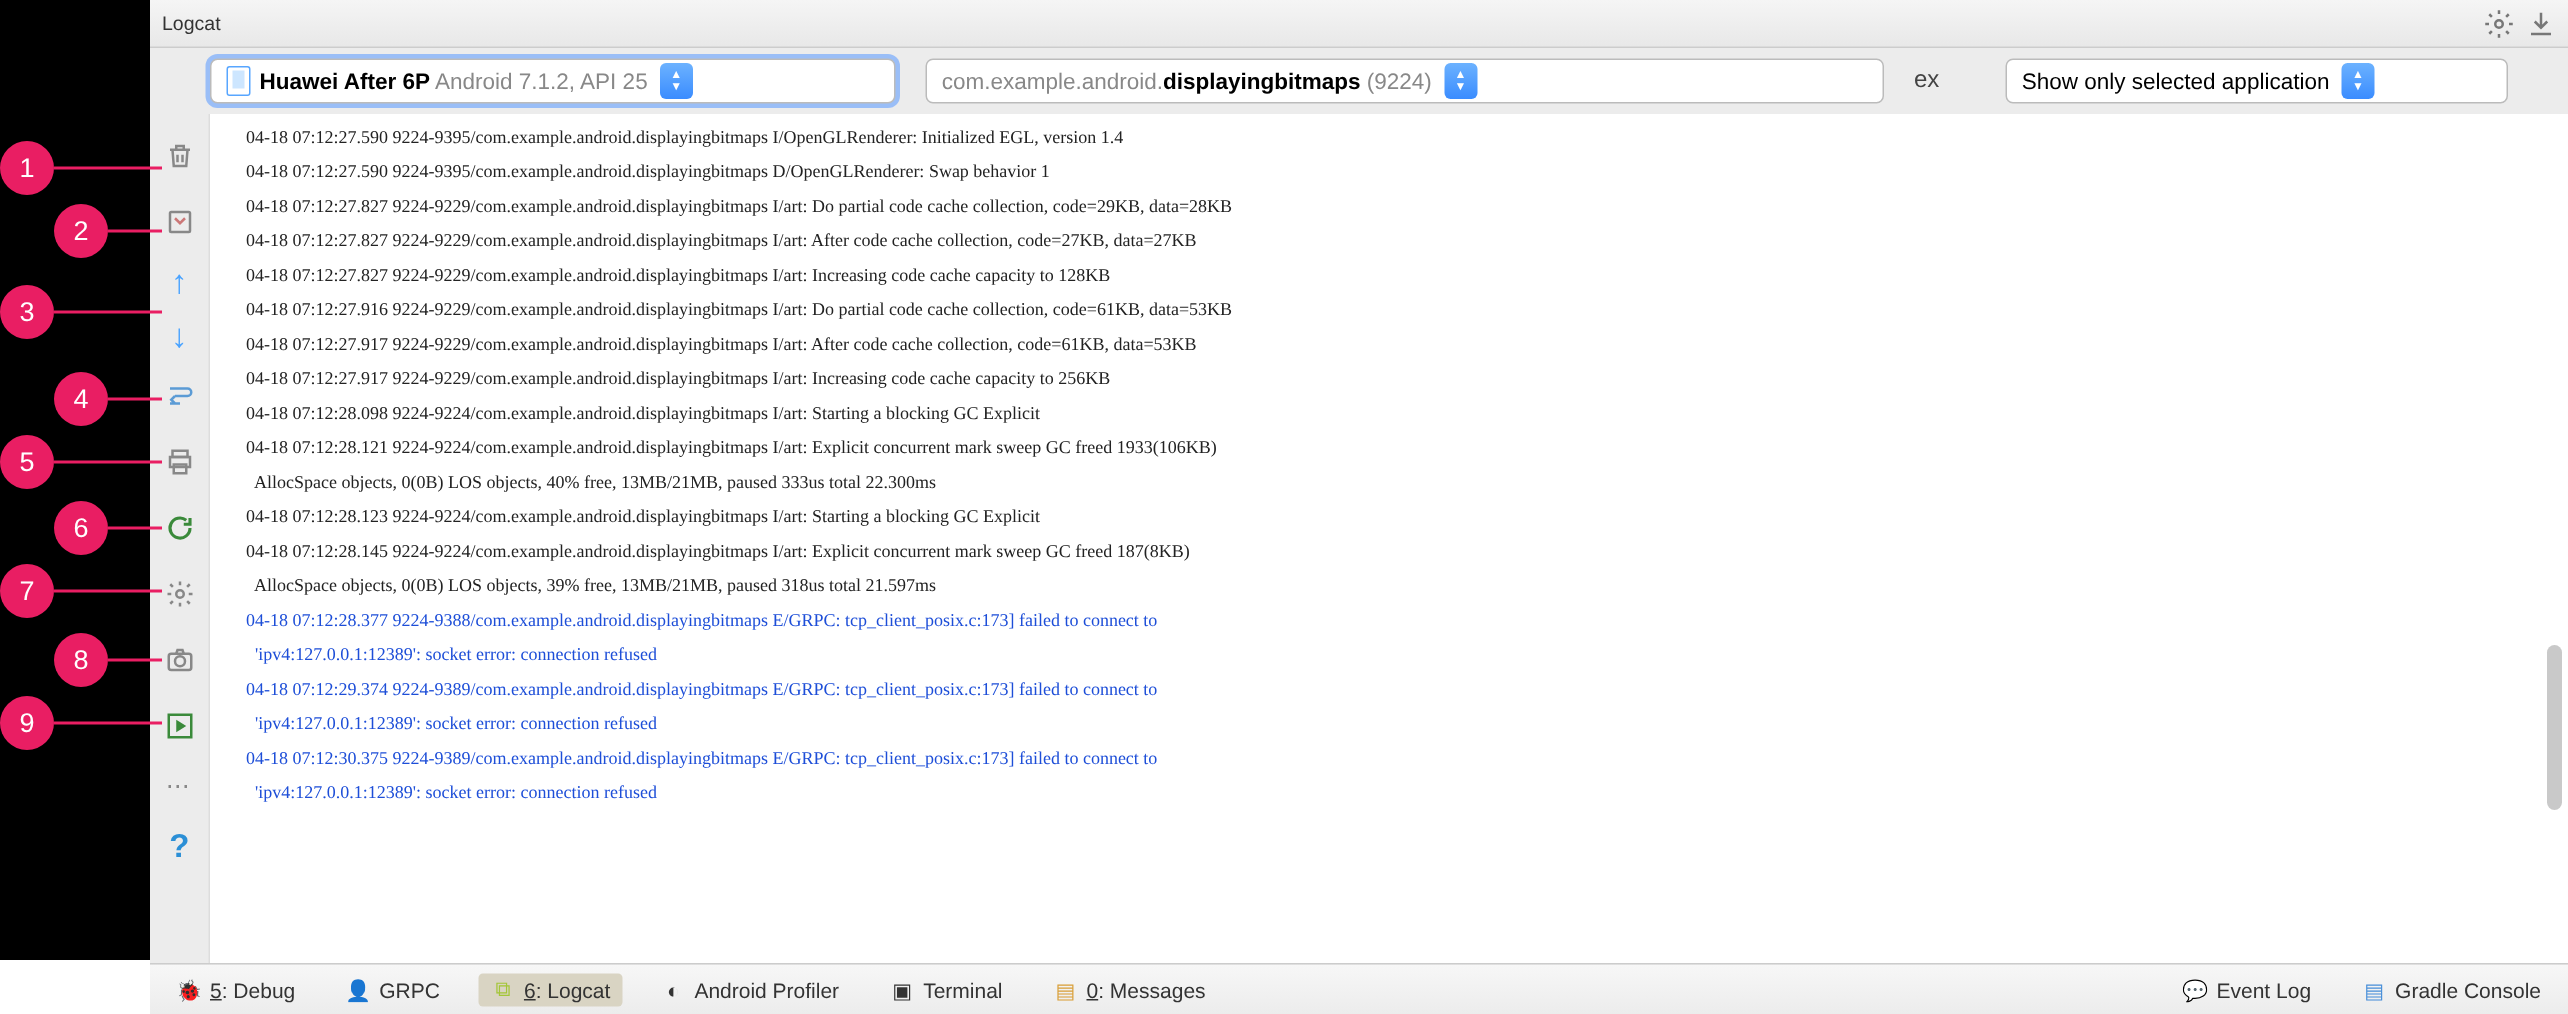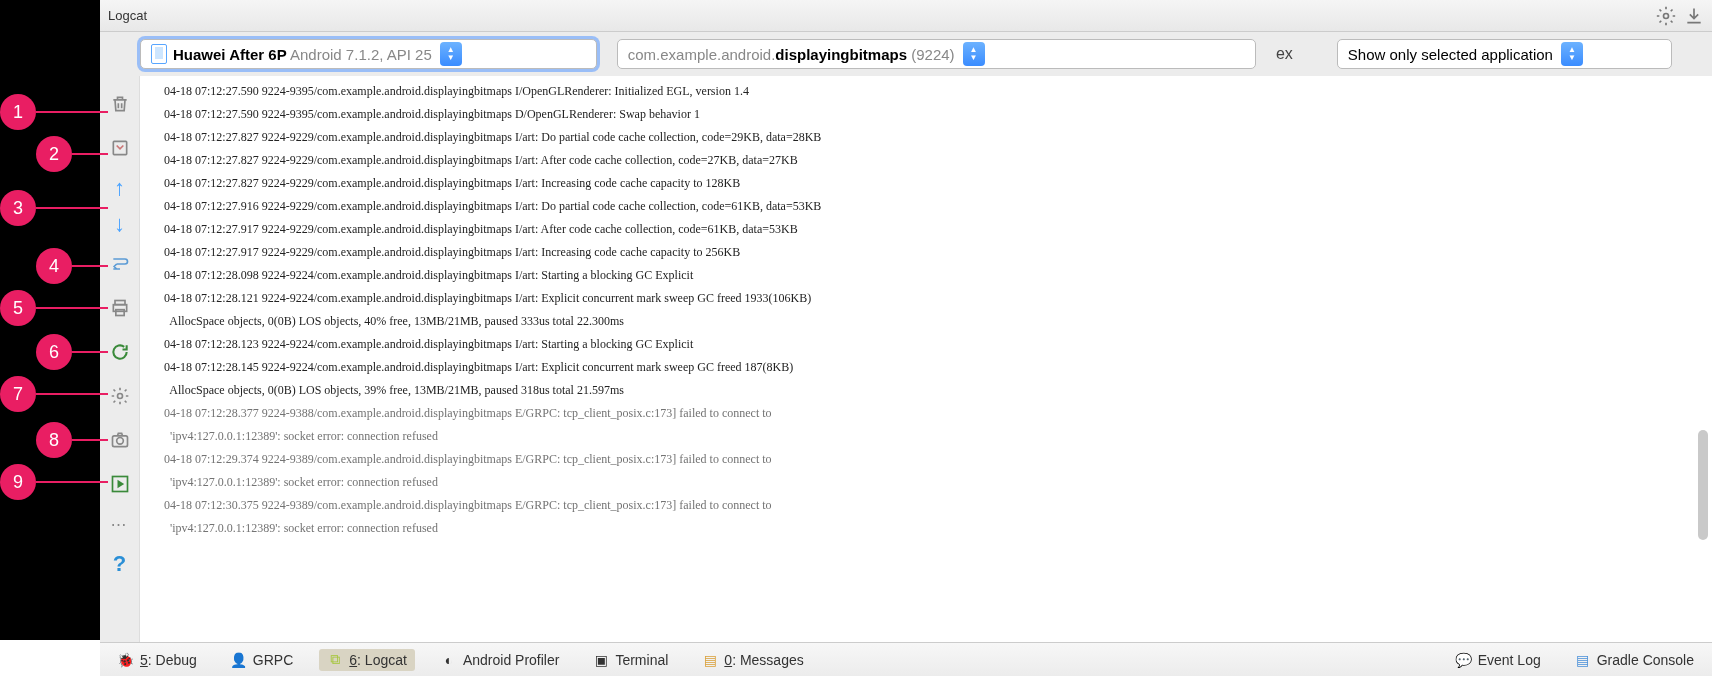--- a/index.html
+++ b/index.html
@@ -33,21 +33,21 @@
 
 .body-row { flex: 1; display: flex; min-height: 0; }
 .side-toolbar { width: 40px; background: #ececec; border-right: 1px solid #ddd; display: flex; flex-direction: column; align-items: center; padding-top: 6px; gap: 0; }
 .tool { width: 30px; height: 44px; display: flex; align-items: center; justify-content: center; color: #666; cursor: pointer; font-size:18px;}
 .tool svg { width: 20px; height: 20px; }
 .tool.short { height: 36px; }
 .dots { color:#888; font-size:16px; letter-spacing:2px;}
 
 .log-area { flex: 1; background: #fff; overflow: auto; font-family: Liberation Serif, serif; font-size: 12px; line-height: 23px; padding: 4px 24px; position: relative; white-space: pre; }
 .log-line { color: #222; }
-.log-line.err { color: #737373; }
+.log-line.err { color: #1d4ed8; }
 .log-area::-webkit-scrollbar { height:14px; width:14px;}
 .log-area::-webkit-scrollbar-thumb{background:#c9c9c9;border-radius:7px;}
 .log-area::-webkit-scrollbar-track{background:#f1f1f1;}
 .vscroll-thumb{position:absolute;right:4px;top:430px;width:10px;height:110px;background:#c9c9c9;border-radius:5px;}
 
 
 .status-bar { height: 34px; background: linear-gradient(#f7f7f7,#ececec); border-top: 1px solid #ccc; display: flex; align-items: center; padding: 0 10px; gap: 18px; font-size: 14px; color: #333;}
 .status-item { display:flex; align-items:center; gap:6px; padding:3px 8px; border-radius:3px; cursor:pointer;}
 .status-item.active { background:#d9d4c3; }
 .status-item u { text-decoration: underline; }

